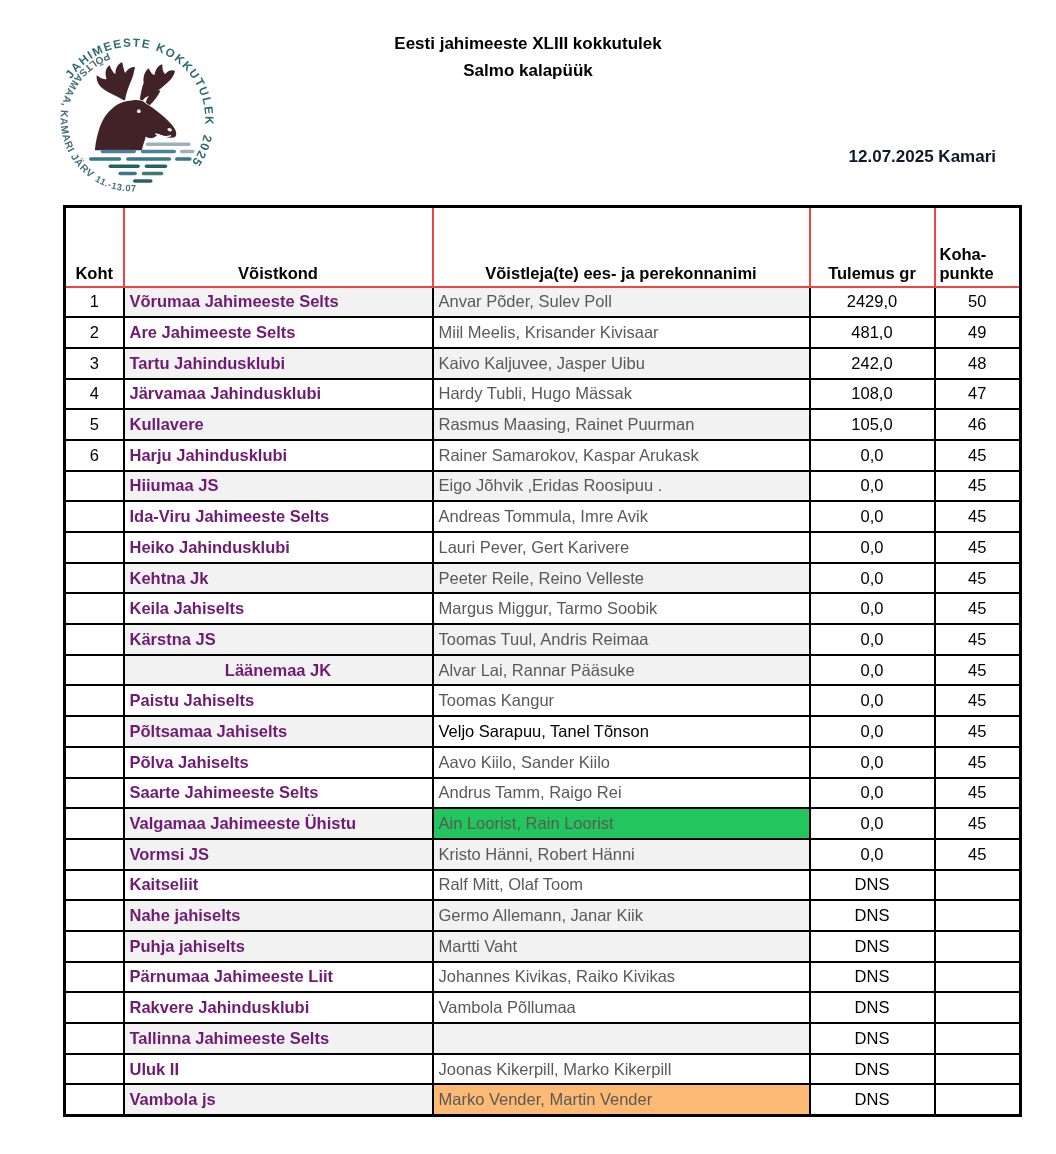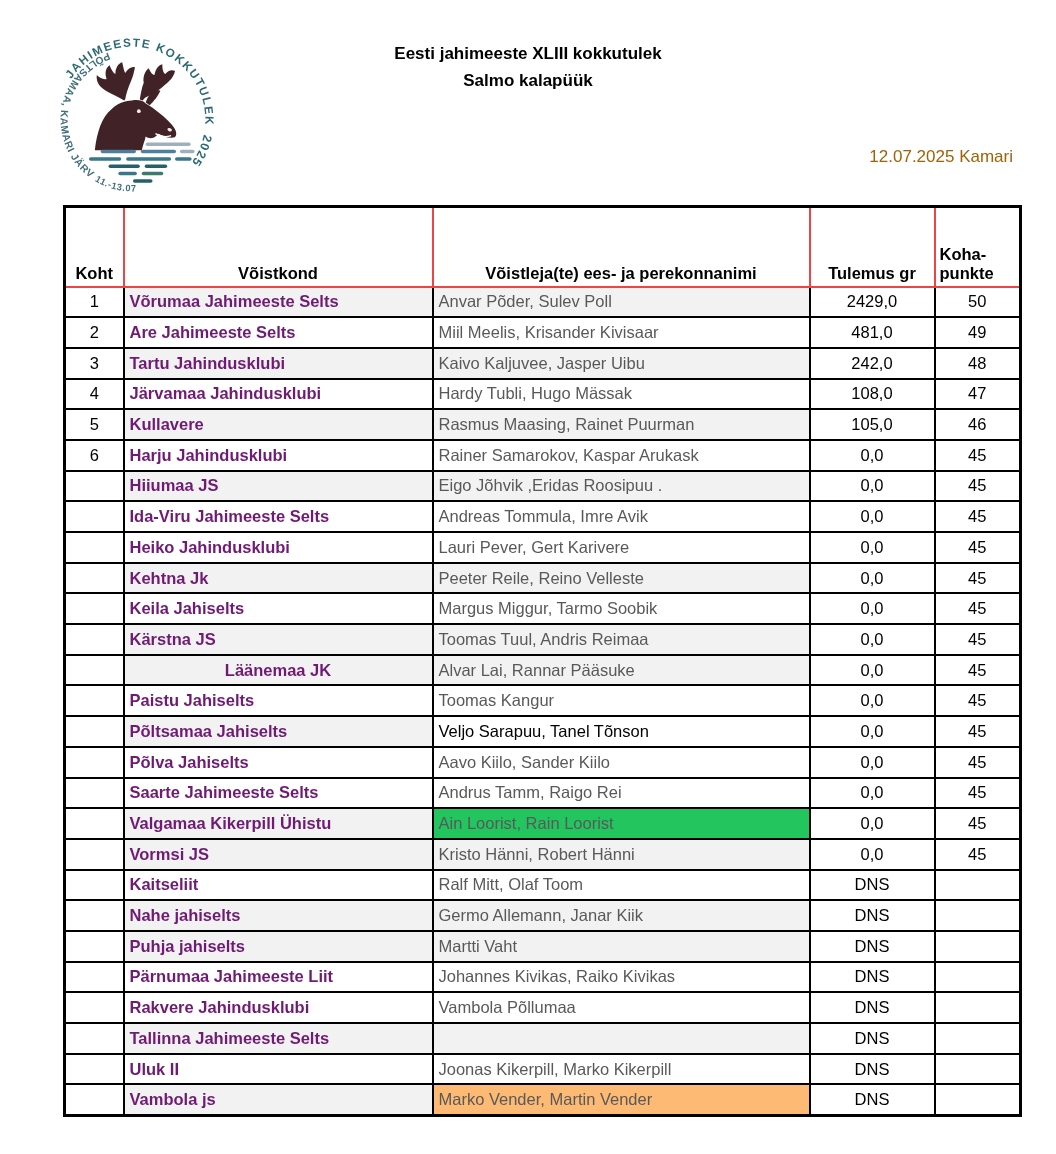--- a/index.html
+++ b/index.html
@@ -1,25 +1,25 @@
 <!DOCTYPE html>
 <html><head>
 <meta charset="utf-8">
 <style>
   html,body { margin:0; padding:0; background:#fff; }
   body { font-family:"Liberation Sans", sans-serif; }
   .page { position:relative; width:1056px; height:1154px; background:#ffffff; overflow:hidden; }
 
   .logo { position:absolute; left:44px; top:32px; width:176px; height:176px; }
 
-  .titles { position:absolute; left:0; top:40px; width:1056px; text-align:center;
+  .titles { position:absolute; left:0; top:30px; width:1056px; text-align:center;
             font-weight:bold; font-size:17px; color:#000; line-height:27px; }
 
-  .dateline { position:absolute; top:147px; left:63px; width:950px; text-align:right;
-              font-weight:normal; font-size:17px; color:#a16207; }
+  .dateline { position:absolute; top:147px; left:46px; width:950px; text-align:right;
+              font-weight:bold; font-size:17px; color:#0f172a; }
 
   table.results { position:absolute; left:63px; top:205px; width:956px;
                   border-collapse:collapse; table-layout:fixed;
                   border:3px solid #000; font-size:16.5px; color:#000; }
   .results th { border:2px solid #ef4444; vertical-align:bottom; font-weight:bold;
                 text-align:center; padding:2px 2px 3px 2px; background:#fff; }
   .results th.koha { text-align:left; padding-left:4px; line-height:19px; }
   .results thead tr { height:80px; }
   .results tbody tr { height:30.7px; }
   .results td { border:2px solid #000; padding:0 5px; white-space:nowrap;
@@ -229,21 +229,21 @@
         </tr>
         <tr>
           <td class="koht"></td>
           <td class="team">Saarte Jahimeeste Selts</td>
           <td class="players">Andrus Tamm, Raigo Rei</td>
           <td class="result">0,0</td>
           <td class="points">45</td>
         </tr>
         <tr>
           <td class="koht"></td>
-          <td class="team" style="background: rgb(242, 242, 242);">Valgamaa Kikerpill Ühistu</td>
+          <td class="team" style="background: rgb(242, 242, 242);">Valgamaa Jahimeeste Ühistu</td>
           <td class="players" style="background: #22c55e;">Ain Loorist, Rain Loorist</td>
           <td class="result">0,0</td>
           <td class="points">45</td>
         </tr>
         <tr>
           <td class="koht"></td>
           <td class="team" style="background: rgb(242, 242, 242);">Vormsi JS</td>
           <td class="players" style="background: rgb(242, 242, 242);">Kristo Hänni, Robert Hänni</td>
           <td class="result">0,0</td>
           <td class="points">45</td>

